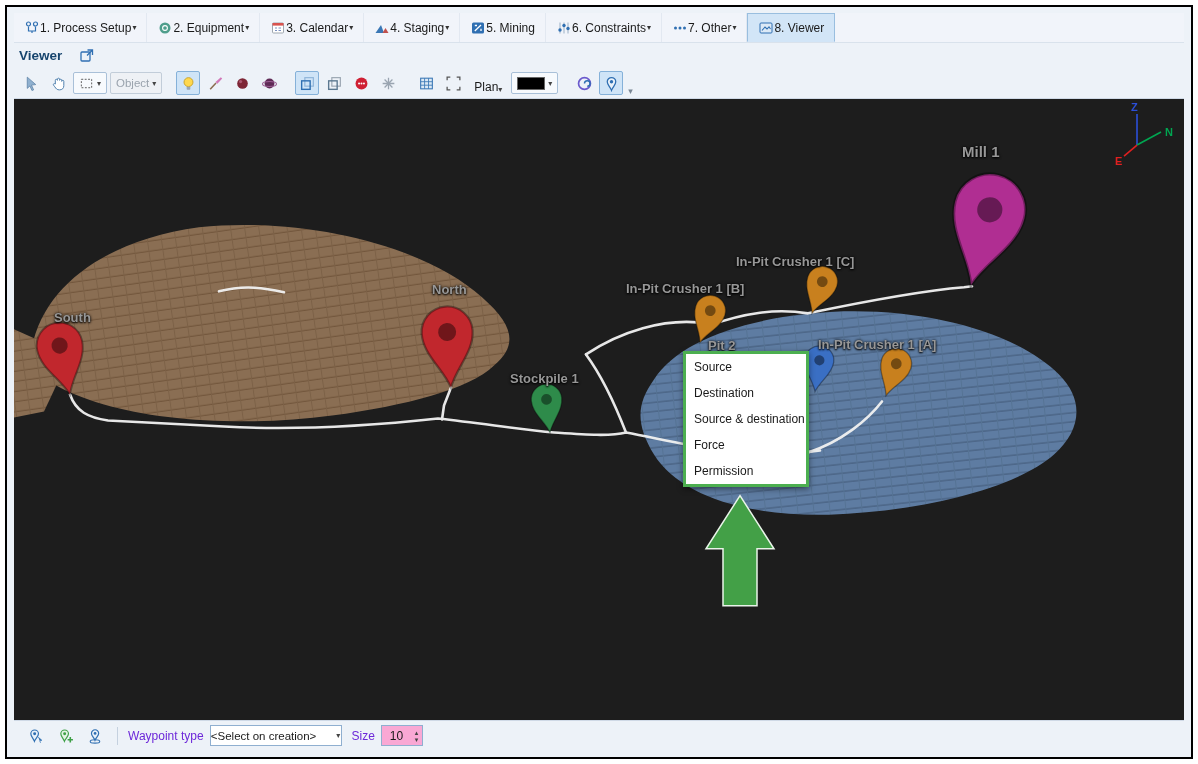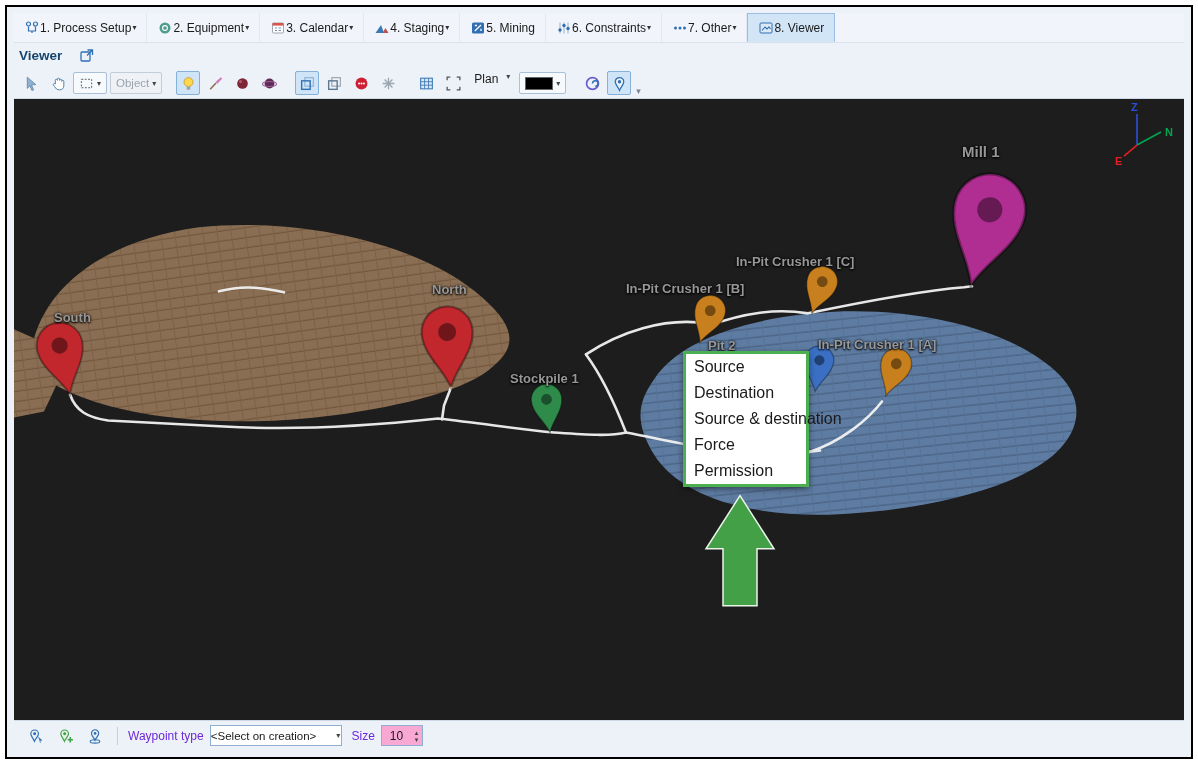--- a/index.html
+++ b/index.html
@@ -20,41 +20,41 @@
   .extlink svg{width:14px;height:14px;display:block}
 
   
   .toolbar{height:31px;display:flex;align-items:center;gap:3px;padding:0 5px;background:#edf2f8;border-bottom:1px solid #cfd9e6}
   .tbtn{width:24px;height:24px;display:flex;align-items:center;justify-content:center;border:1px solid transparent;border-radius:2px}
   .tbtn svg{width:17px;height:17px;display:block}
   .tbtn.toggled{background:#cfe4f7;border-color:#85b1d9}
   .combo{display:flex;align-items:center;gap:3px;height:22px;padding:0 5px;border:1px solid #a9c0d8;background:#f7fafd;border-radius:2px;font-size:11.5px;color:#1a1a1a}
   .combo.disabled{color:#9aa3ad;background:#eef1f5;border-color:#c2cdd9}
   .combo .caret,.plainbtn .caret{font-size:8px;color:#444}
-  .plainbtn{display:flex;align-items:flex-start;gap:8px;height:24px;padding:0 5px;font-size:12px;color:#1a1a1a;border:1px solid transparent;border-radius:2px}
+  .plainbtn{display:flex;align-items:flex-end;gap:0;height:24px;padding:0 5px;font-size:12px;color:#1a1a1a;border:1px solid transparent;border-radius:2px}
   .swatch{width:28px;height:13px;background:#000;border:1px solid #666}
   .tb-gap{width:8px}
   .overflow{font-size:9px;color:#7a8794;align-self:flex-end;margin-left:2px;padding-bottom:2px}
 
   
   .canvas{flex:1;position:relative;background:#1d1d1d;overflow:hidden}
   .scene{position:absolute;inset:0;width:100%;height:100%}
   .wlabel{position:absolute;font-size:13px;font-weight:bold;color:#979797;text-shadow:0 1px 2px #000,0 0 3px #000;white-space:nowrap;z-index:5}
   .wlabel.big{font-size:15px}
   .c-red{color:var(--pin-red,#c1272d)}
   .c-green{color:var(--pin-green,#2e8b4a)}
   .c-orange{color:var(--pin-orange,#c8801e)}
   .c-magenta{color:var(--pin-magenta,#b02e92)}
   .c-blue{color:var(--pin-blue,#3a6fc4)}
   .ax{font-size:11px;font-weight:bold}
   .az{fill:#2b4fd8}.an{fill:#00a651}.ae{fill:#e02020}
 
   
   .ctx-menu{position:absolute;left:669px;top:252px;width:126px;background:#fff;border:3px solid var(--menu-green,#4caf50);z-index:10;box-shadow:0 2px 6px rgba(0,0,0,.45)}
-  .ctx-item{height:26px;line-height:26px;padding-left:8px;font-size:16px;color:#1a1a1a;white-space:nowrap;cursor:default}
+  .ctx-item{height:26px;line-height:26px;padding-left:8px;font-size:12px;color:#1a1a1a;white-space:nowrap;cursor:default}
 
   
   .bottombar{height:30px;display:flex;align-items:center;gap:6px;padding:0 9px;background:#edf2f8;border-top:1px solid #cfd9e6}
   .bbtn{width:24px;height:24px;display:flex;align-items:center;justify-content:center;border:1px solid transparent;border-radius:2px}
   .bbtn svg{width:17px;height:17px;display:block}
   .vsep{width:1px;height:18px;background:#c5d1df;margin:0 4px}
   .blabel{font-size:12px;color:#6d28d9;white-space:nowrap}
   .dropdown{display:flex;align-items:center;justify-content:center;gap:20px;width:132px;height:21px;background:#fff;border:1px solid #8fafd0;font-size:11.5px;color:#1a1a1a}
   .dd-caret{font-size:8px;color:#444}
   .spinbox{display:flex;align-items:stretch;width:42px;height:21px;background:#f9a8d4;border:1px solid #8fafd0}

